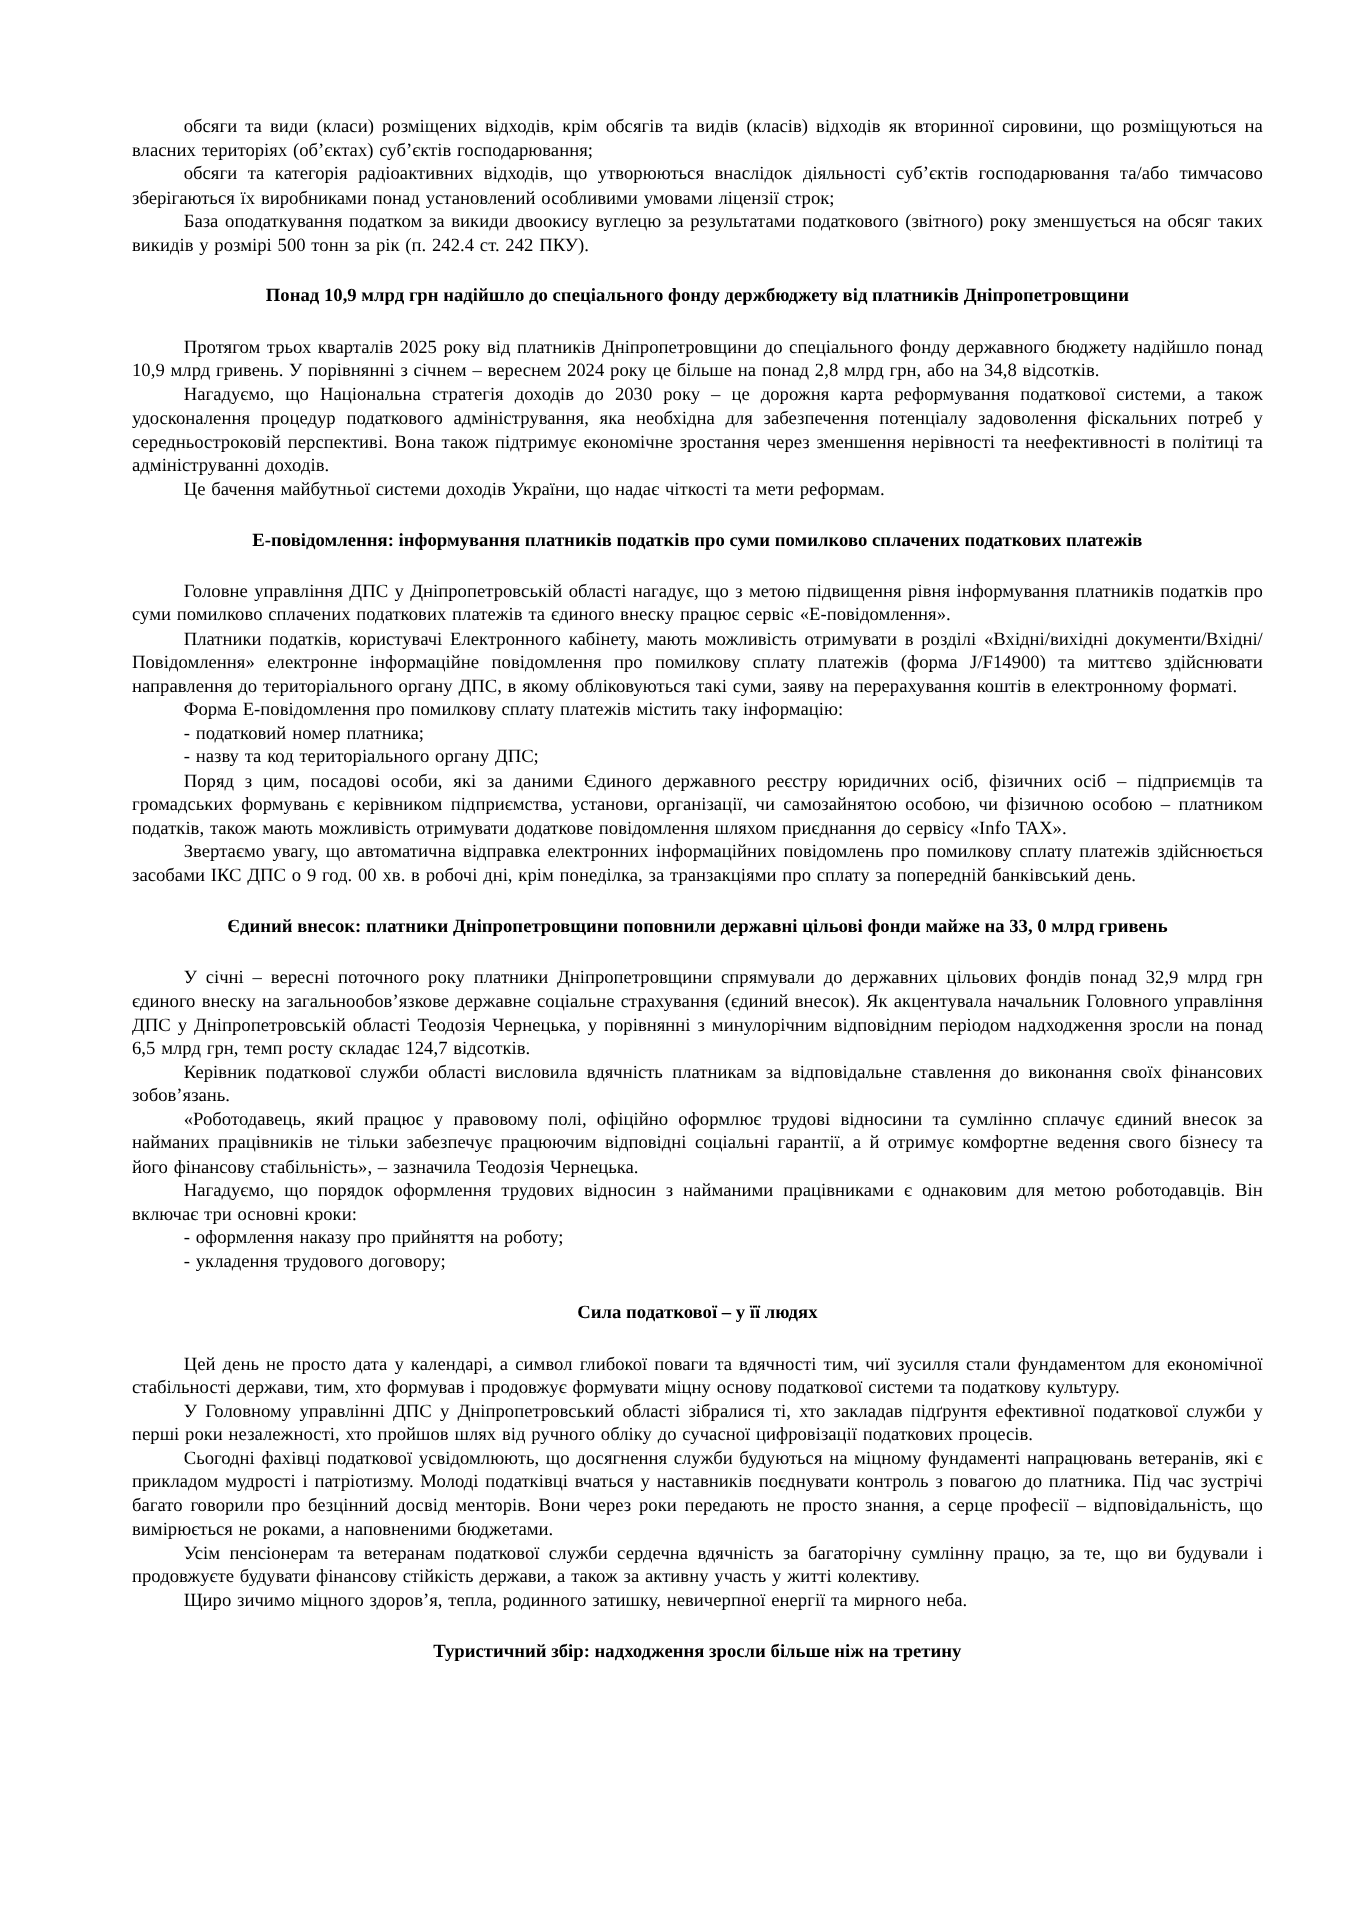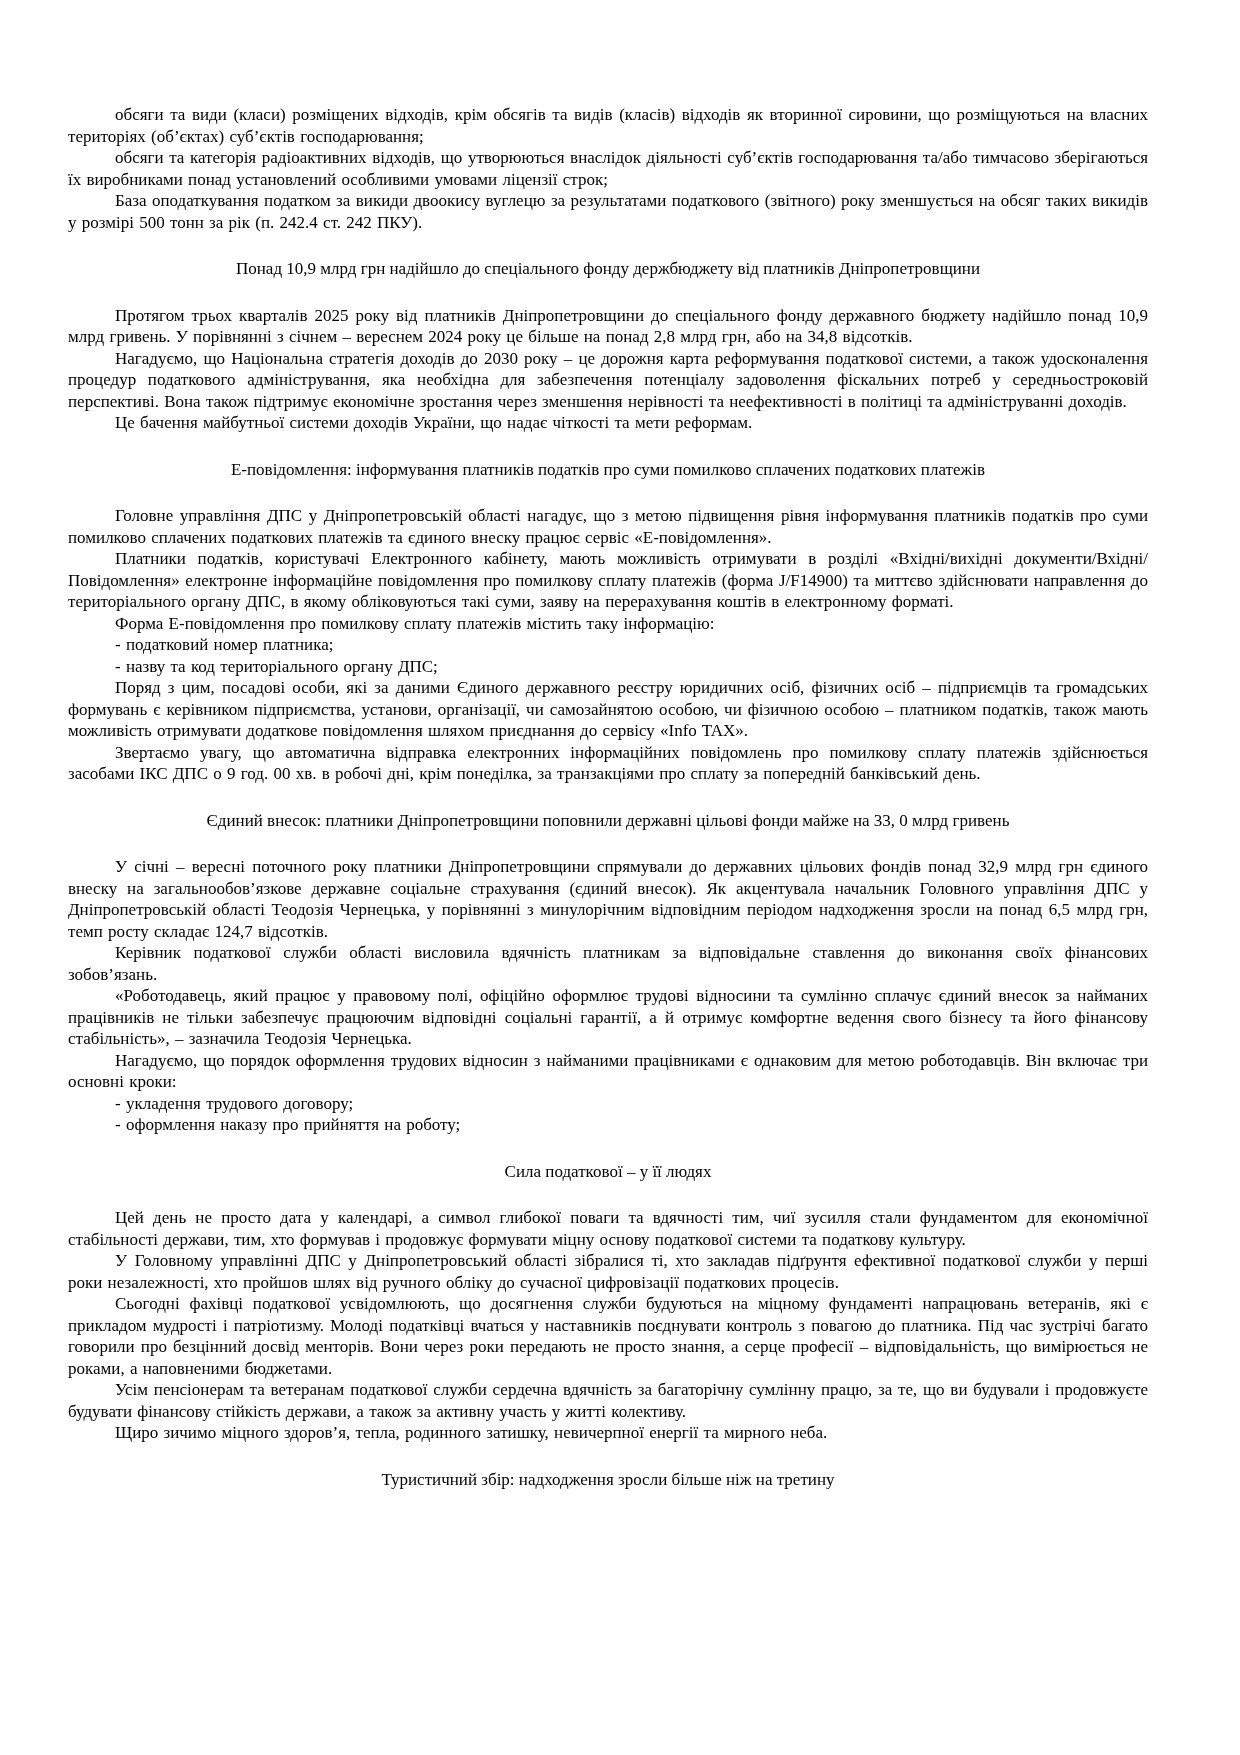--- a/index.html
+++ b/index.html
@@ -8,37 +8,37 @@
     background: #ffffff;
   }
   .page {
     position: relative;
     width: 1240px;
     height: 1755px;
     margin: 0;
     background: #ffffff;
     color: #000000;
     box-sizing: border-box;
-    padding: 104px 92px 0 68px;
+    padding: 104px 92px 0 120px;
     font-family: "Liberation Serif", "DejaVu Serif", serif;
     font-size: 17px;
     line-height: 21.5px;
     overflow: hidden;
   }
   .para {
     margin: 0;
     text-align: justify;
     text-indent: 47px;
     word-spacing: 1px;
   }
   .heading {
     margin: 25px 0 25px 0;
     font-size: 17px;
     line-height: 21.5px;
-    font-weight: normal;
+    font-weight: bold;
     text-align: center;
     text-indent: 0;
   }
   .section { margin: 0; }
 </style>
 </head>
 <body>
 
 <div class="page">
 
@@ -65,22 +65,22 @@
     <p class="para">Поряд з цим, посадові особи, які за даними Єдиного державного реєстру юридичних осіб, фізичних осіб – підприємців та громадських формувань є керівником підприємства, установи, організації, чи самозайнятою особою, чи фізичною особою – платником податків, також мають можливість отримувати додаткове повідомлення шляхом приєднання до сервісу «Info TAX».</p>
     <p class="para">Звертаємо увагу, що автоматична відправка електронних інформаційних повідомлень про помилкову сплату платежів здійснюється засобами ІКС ДПС о 9 год. 00 хв. в робочі дні, крім понеділка, за транзакціями про сплату за попередній банківський день.</p>
   </div>
 
   <div class="section">
     <h2 class="heading">Єдиний внесок: платники Дніпропетровщини поповнили державні цільові фонди майже на 33, 0 млрд гривень</h2>
     <p class="para">У січні – вересні поточного року платники Дніпропетровщини спрямували до державних цільових фондів понад 32,9 млрд грн єдиного внеску на загальнообов’язкове державне соціальне страхування (єдиний внесок). Як акцентувала начальник Головного управління ДПС у Дніпропетровській області Теодозія Чернецька, у порівнянні з минулорічним відповідним періодом надходження зросли на понад 6,5 млрд грн, темп росту складає 124,7 відсотків.</p>
     <p class="para">Керівник податкової служби області висловила вдячність платникам за відповідальне ставлення до виконання своїх фінансових зобов’язань.</p>
     <p class="para">«Роботодавець, який працює у правовому полі, офіційно оформлює трудові відносини та сумлінно сплачує єдиний внесок за найманих працівників не тільки забезпечує працюючим відповідні соціальні гарантії, а й отримує комфортне ведення свого бізнесу та його фінансову стабільність», – зазначила Теодозія Чернецька.</p>
     <p class="para">Нагадуємо, що порядок оформлення трудових відносин з найманими працівниками є однаковим для метою роботодавців. Він включає три основні кроки:</p>
+    <p class="para">- оформлення наказу про прийняття на роботу;</p>
     <p class="para">- укладення трудового договору;</p>
-    <p class="para">- оформлення наказу про прийняття на роботу;</p>
   </div>
 
   <div class="section">
     <h2 class="heading">Сила податкової – у її людях</h2>
     <p class="para">Цей день не просто дата у календарі, а символ глибокої поваги та вдячності тим, чиї зусилля стали фундаментом для економічної стабільності держави, тим, хто формував і продовжує формувати міцну основу податкової системи та податкову культуру.</p>
     <p class="para">У Головному управлінні ДПС у Дніпропетровський області зібралися ті, хто закладав підґрунтя ефективної податкової служби у перші роки незалежності, хто пройшов шлях від ручного обліку до сучасної цифровізації податкових процесів.</p>
     <p class="para">Сьогодні фахівці податкової усвідомлюють, що досягнення служби будуються на міцному фундаменті напрацювань ветеранів, які є прикладом мудрості і патріотизму. Молоді податківці вчаться у наставників поєднувати контроль з повагою до платника. Під час зустрічі багато говорили про безцінний досвід менторів. Вони через роки передають не просто знання, а серце професії – відповідальність, що вимірюється не роками, а наповненими бюджетами.</p>
     <p class="para">Усім пенсіонерам та ветеранам податкової служби сердечна вдячність за багаторічну сумлінну працю, за те, що ви будували і продовжуєте будувати фінансову стійкість держави, а також за активну участь у житті колективу.</p>
     <p class="para">Щиро зичимо міцного здоров’я, тепла, родинного затишку, невичерпної енергії та мирного неба.</p>
   </div>

